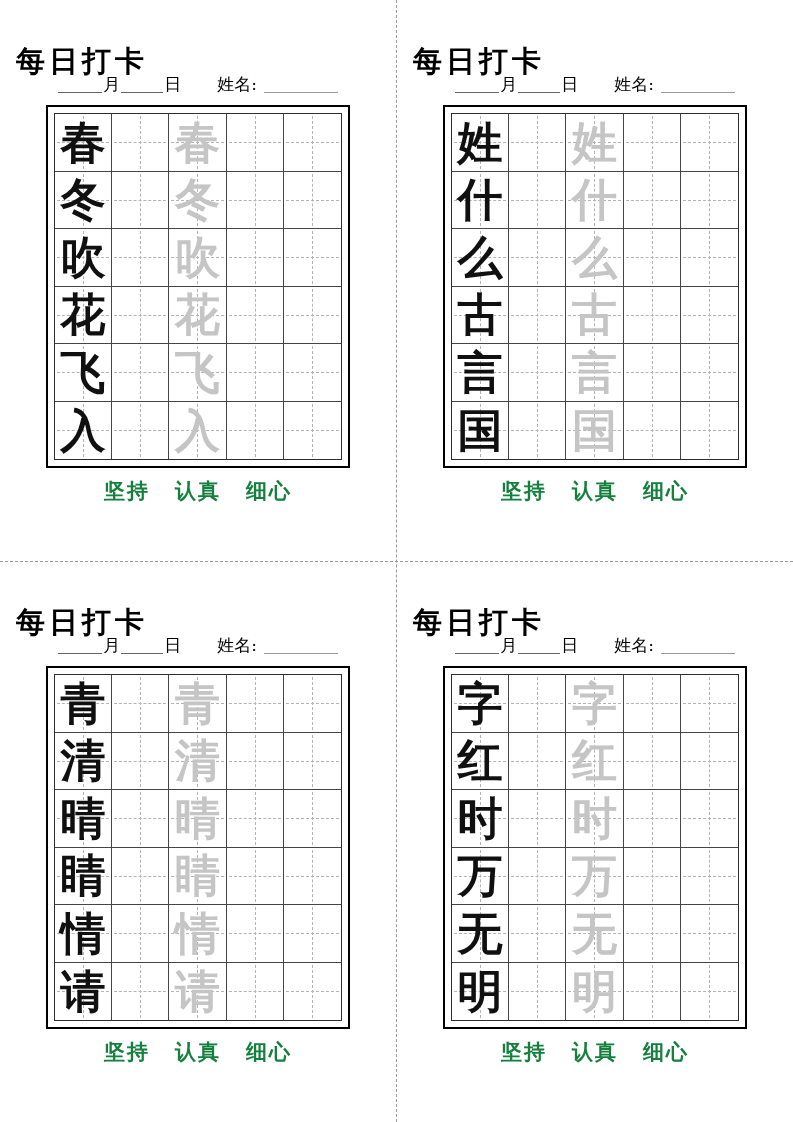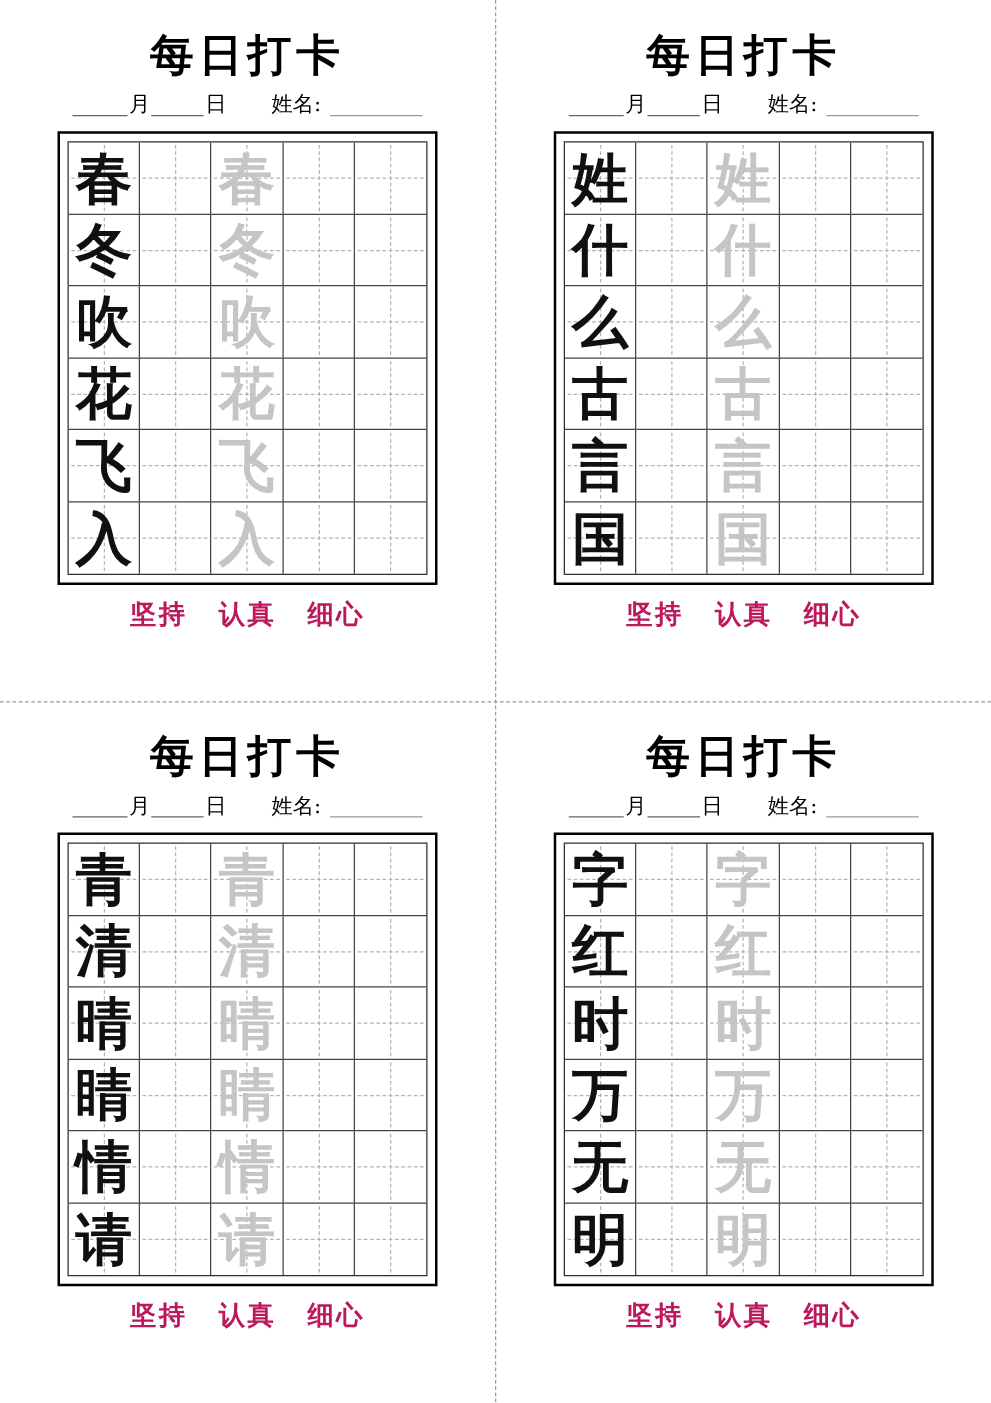--- a/index.html
+++ b/index.html
@@ -36,23 +36,22 @@
   }
   .card.tl { left: 0;   top: 0; }
   .card.tr { left: 397px; top: 0; }
   .card.bl { left: 0;   top: 561px; }
   .card.br { left: 397px; top: 561px; }
 
   .card-title {
     position: absolute;
     left: 0; top: 28px;
     width: 100%;
-    margin: 0;
-    text-align: center;
-    font-size: 35px;
+    margin: 16px;
+    font-size: 29px;
     line-height: 34px;
     font-weight: bold;
     letter-spacing: 4px;
     color: #000;
   }
   .dateline {
     position: absolute;
     left: 0; top: 70px;
     width: 100%;
     height: 24px;
@@ -129,21 +128,21 @@
   .motto {
     position: absolute;
     left: 0; top: 477px;
     width: 100%;
     display: flex;
     justify-content: center;
     gap: 25px;
     font-size: 21px;
     font-weight: bold;
     letter-spacing: 2px;
-    color: #be185d;
+    color: #15803d;
   }
 </style>
 </head>
 <body>
 
 <div id="page">
 
   <div class="cut-v"></div>
   <div class="cut-h"></div>
 

